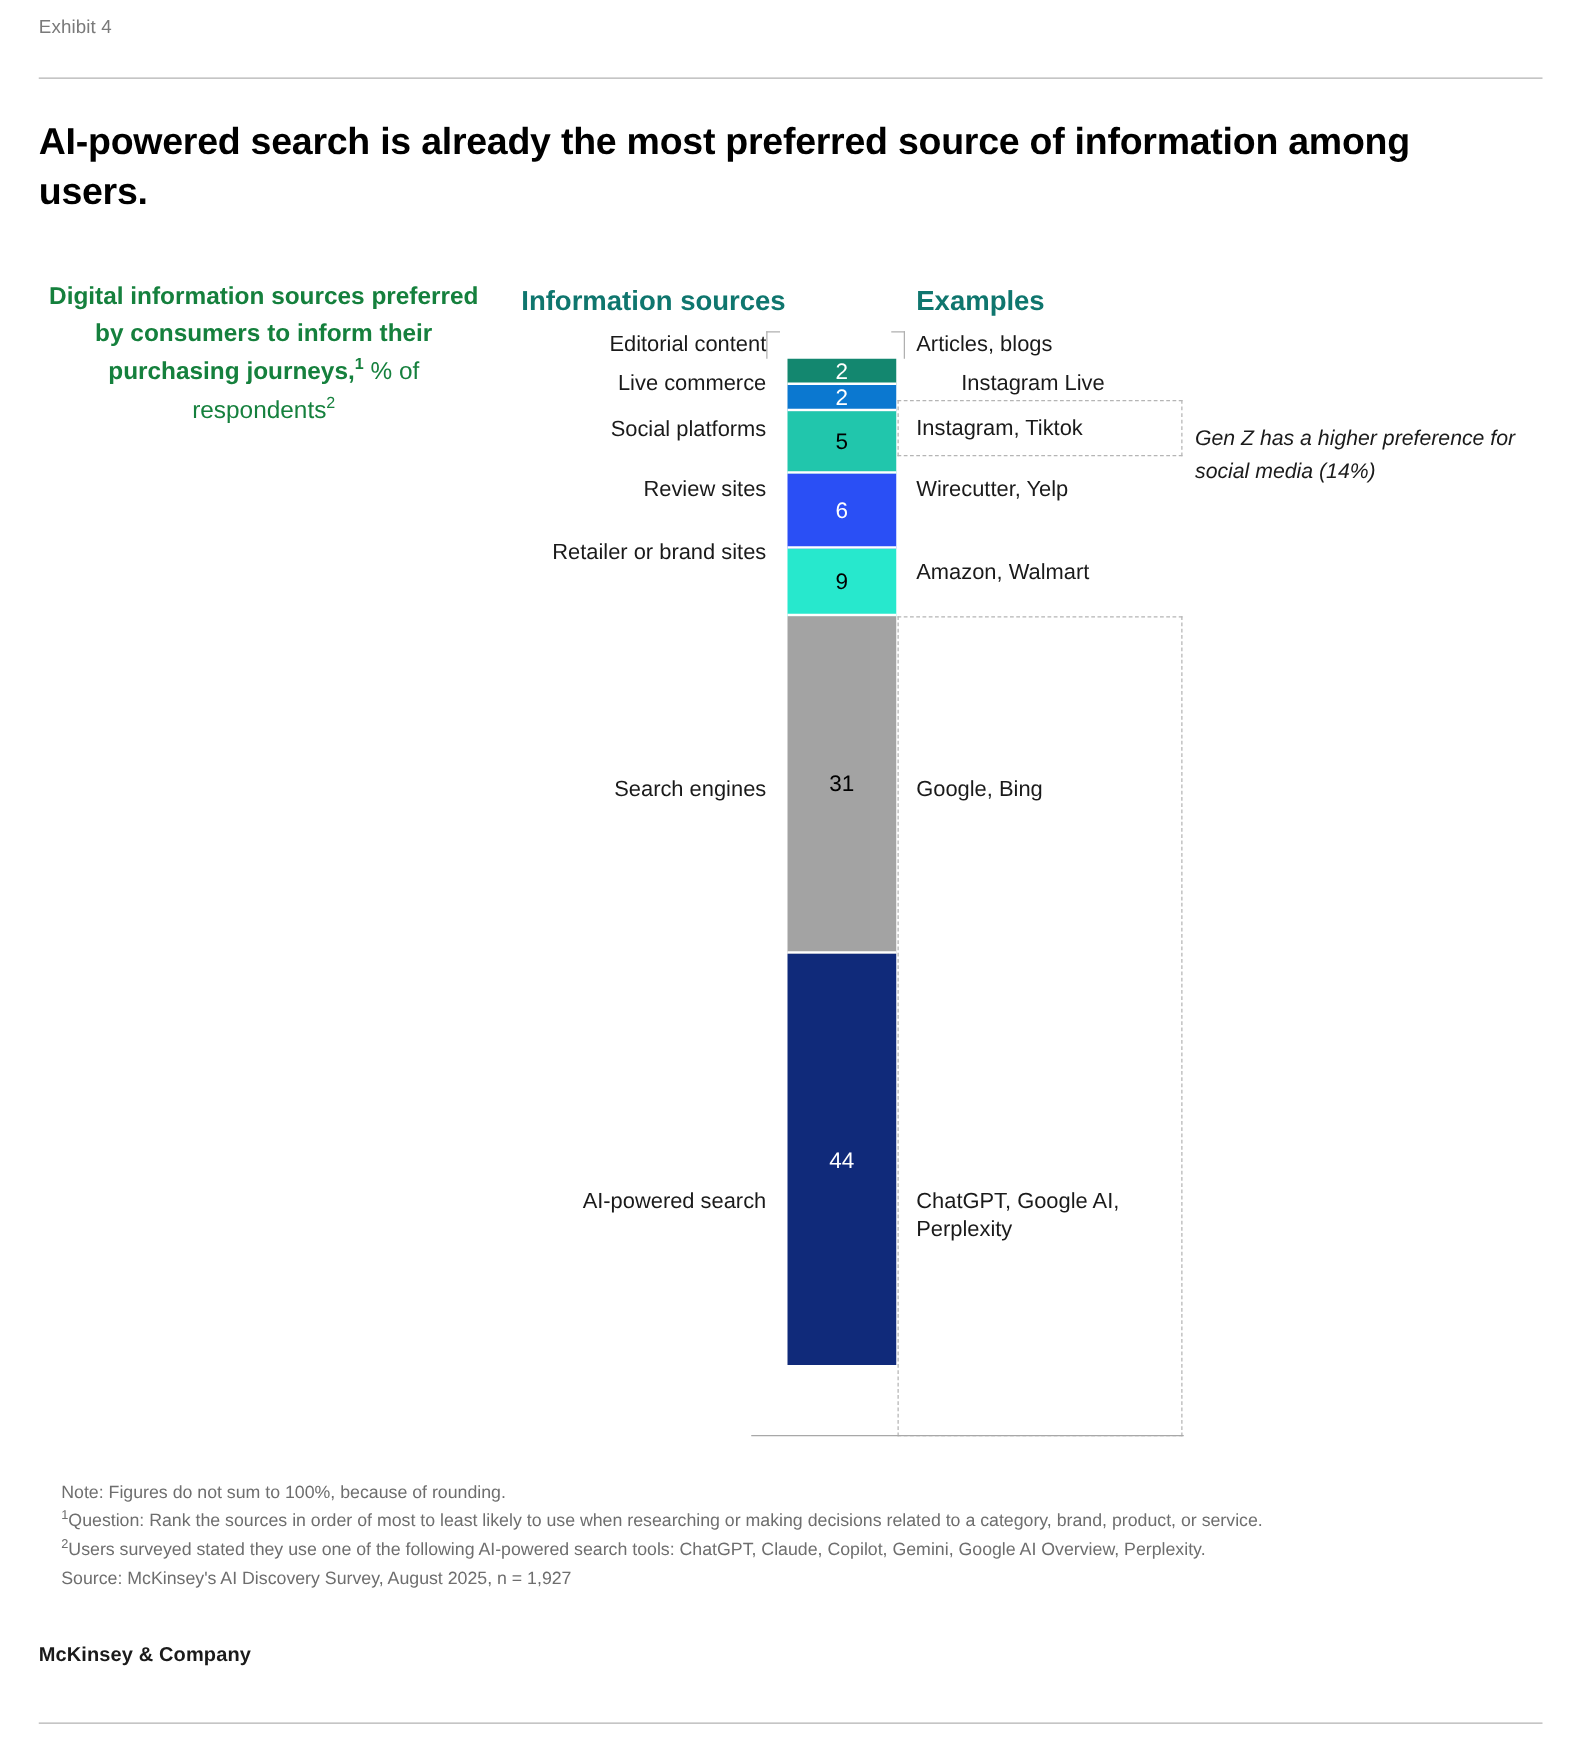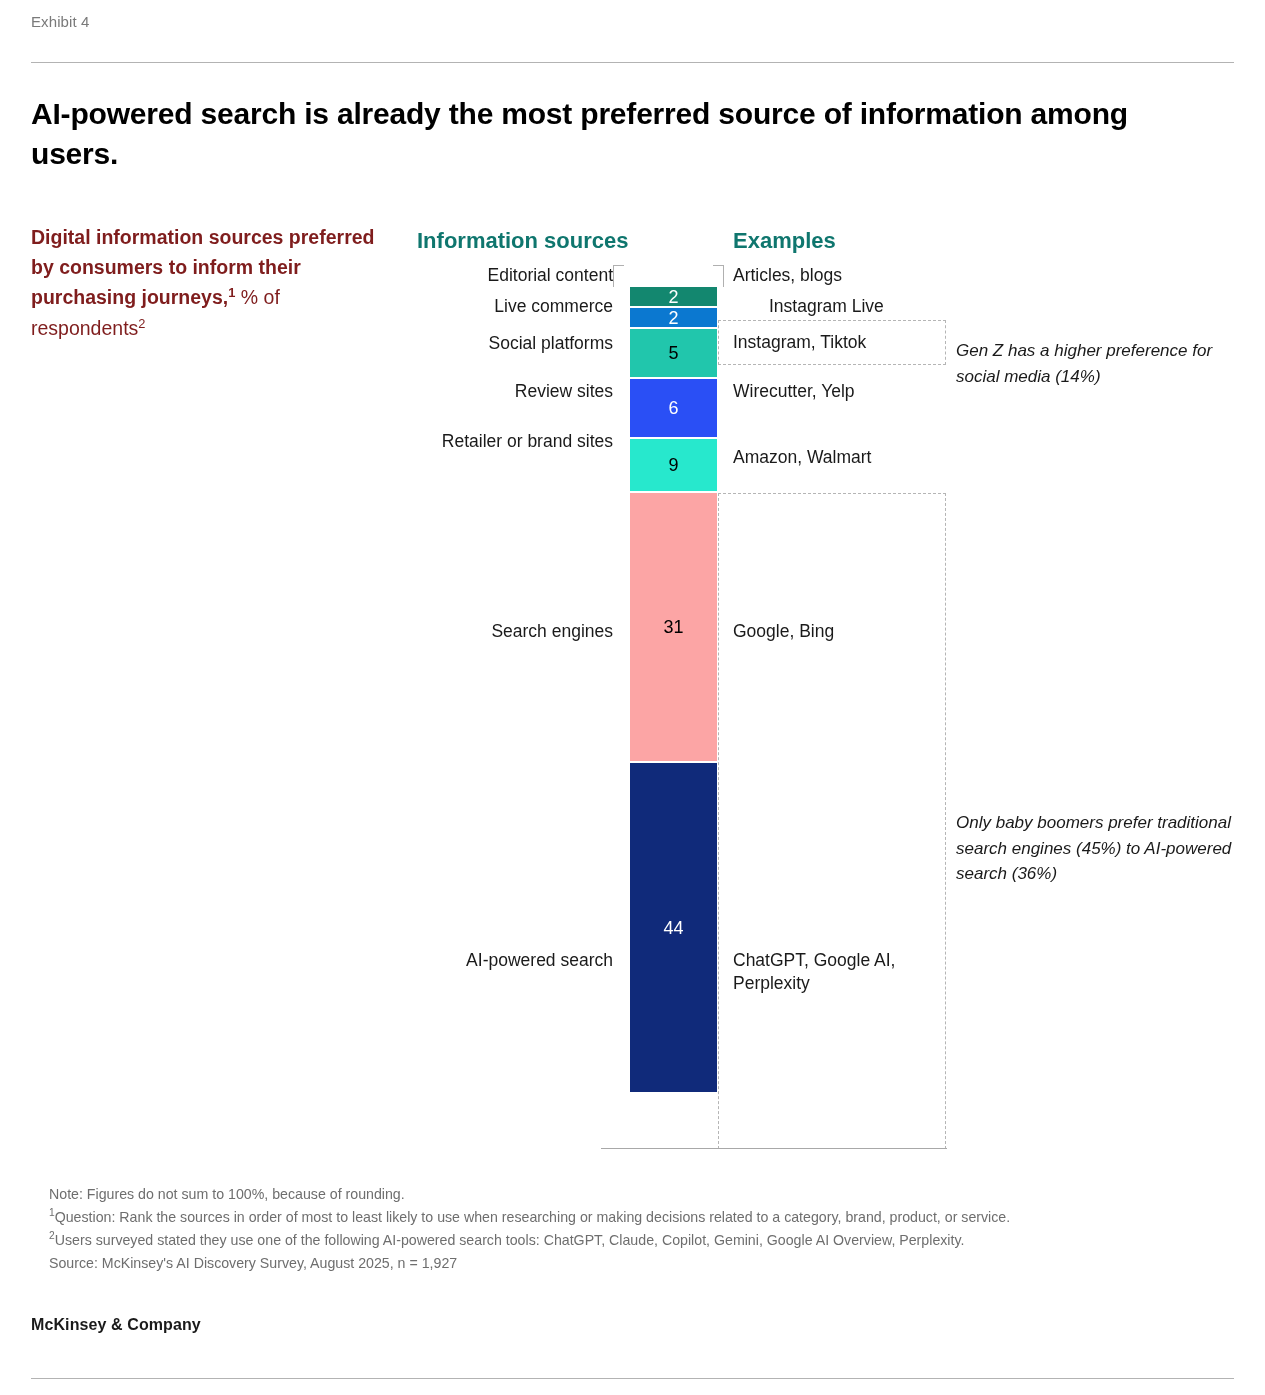--- a/index.html
+++ b/index.html
@@ -24,21 +24,21 @@
   }
   .headline {
     position: absolute; left: 31px; top: 94px; width: 1160px;
     font-size: 30px; font-weight: bold; line-height: 1.33;
     letter-spacing: -.2px; color: #000;
   }
 
   
   .blurb {
     position: absolute; left: 31px; top: 222px; width: 360px;
-    font-size: 19.5px; line-height: 1.55; font-weight: bold; color: #7f1d1d;
+    font-size: 19.5px; line-height: 1.55; font-weight: bold; color: #15803d; text-align: center;
   }
   .blurb .reg { font-weight: normal; }
   sup { font-size: .66em; vertical-align: super; line-height: 0; }
 
   
   .col-head {
     position: absolute; font-size: 22px; font-weight: bold; color: #0f766e;
   }
   .col-head.sources  { left: 417px; top: 228px; }
   .col-head.examples { left: 733px; top: 228px; }
@@ -115,21 +115,20 @@
 
   <div class="col-head sources">Information sources</div>
   <div class="col-head examples">Examples</div>
 
   <div class="chart">
 
     <div class="callout-box" style="left:718px; top:320px; width:228px; height:45px;"></div>
     <div class="callout-box" style="left:718px; top:493px; width:228px; height:656px;"></div>
 
     <div class="callout-text" style="left:956px; top:314px;">Gen Z has a higher preference for social media (14%)</div>
-    <div class="callout-text" style="left:956px; top:786px;">Only baby boomers prefer traditional search engines (45%) to AI-powered search (36%)</div>
 
     <div class="bracket" style="left:613px; top:265px; width:1px; height:22px;"></div>
     <div class="bracket" style="left:613px; top:265px; width:11px; height:1px;"></div>
     <div class="bracket" style="left:723px; top:265px; width:1px; height:22px;"></div>
     <div class="bracket" style="left:713px; top:265px; width:11px; height:1px;"></div>
 
     <div class="bar">
       <div class="seg" style="top:287px; height:21px; background:#13876f; color:#ffffff;">
         <span class="val">2</span>
       </div>
@@ -138,21 +137,21 @@
       </div>
       <div class="seg" style="top:329px; height:50px; background:#21c6ac; color:#000000;">
         <span class="val">5</span>
       </div>
       <div class="seg" style="top:379px; height:60px; background:#2a4ff5; color:#ffffff;">
         <span class="val">6</span>
       </div>
       <div class="seg" style="top:439px; height:54px; background:#27e8cd; color:#000000;">
         <span class="val">9</span>
       </div>
-      <div class="seg" style="top:493px; height:270px; background:#fca5a5; color:#000000;">
+      <div class="seg" style="top:493px; height:270px; background:#a3a3a3; color:#000000;">
         <span class="val">31</span>
       </div>
       <div class="seg" style="top:763px; height:329px; background:#102a7a; color:#ffffff; border-bottom:none;">
         <span class="val">44</span>
       </div>
     </div>
 
     <div class="baseline"></div>
 
     <div class="cat" style="top:264px;">Editorial content</div>

